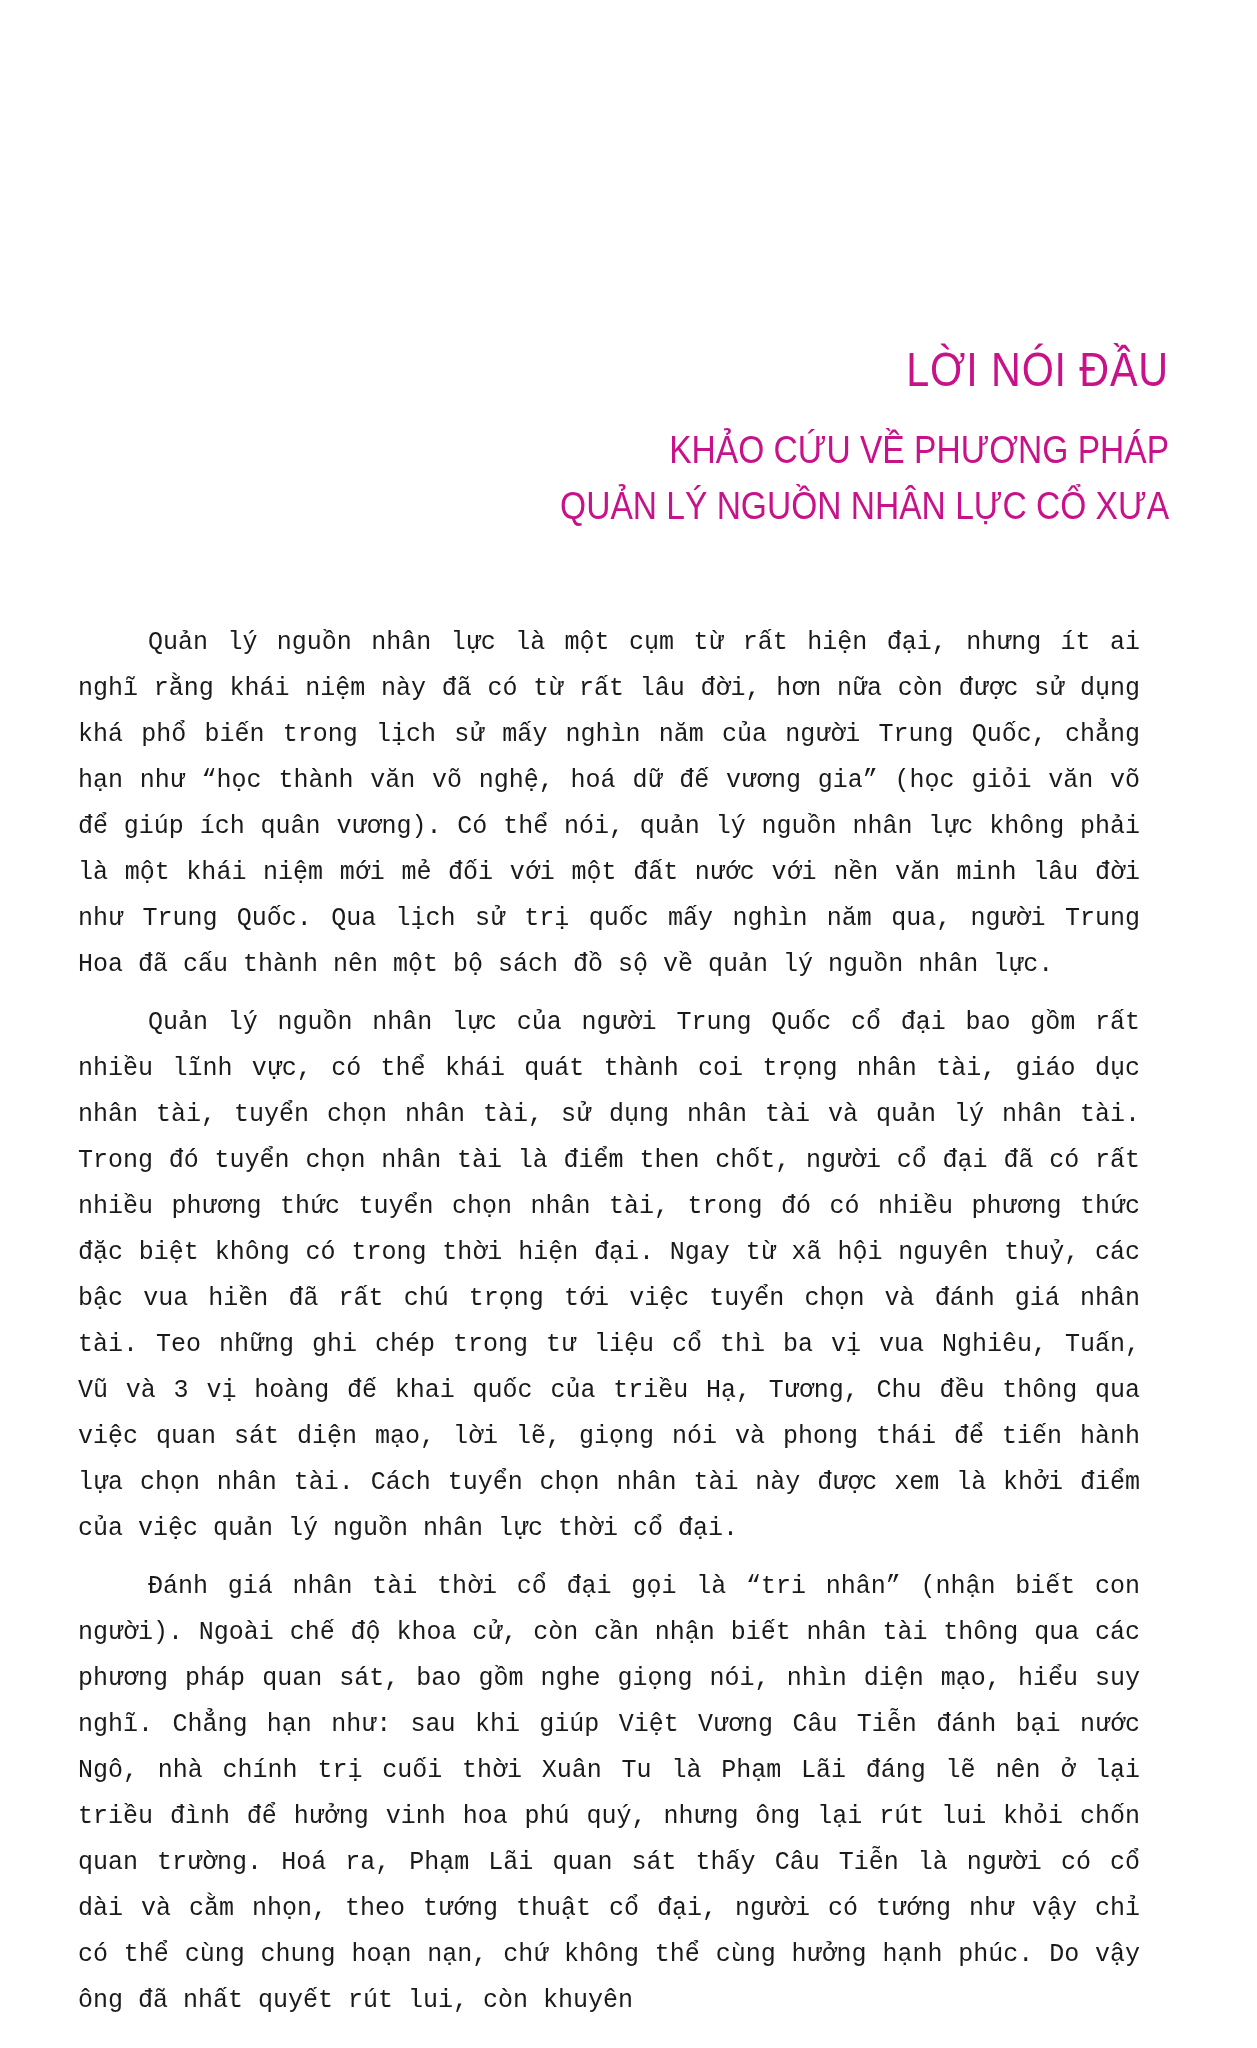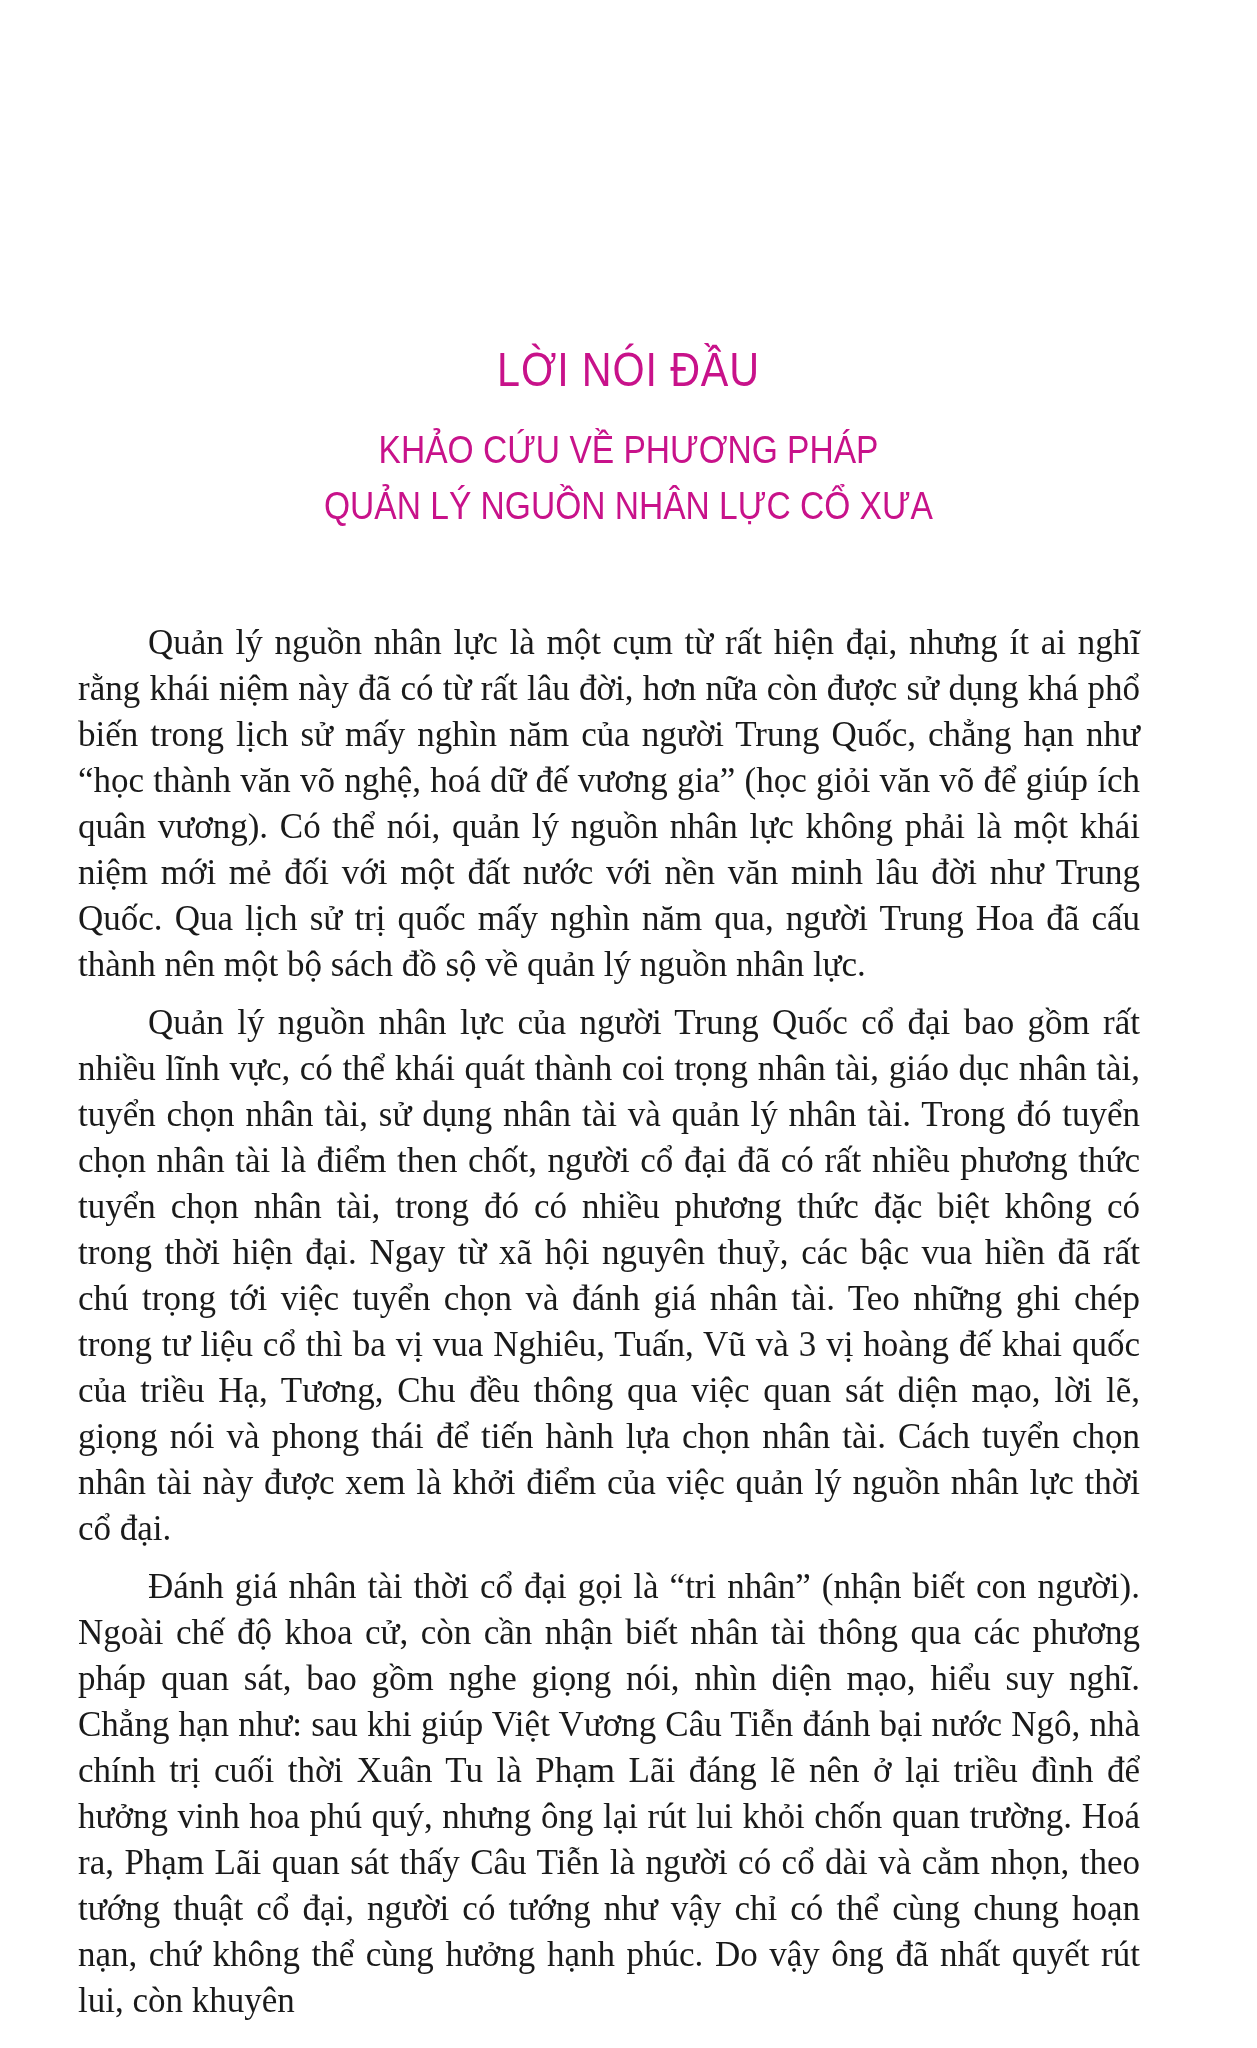--- a/index.html
+++ b/index.html
@@ -11,37 +11,37 @@
     color: #1a1a1a;
   }
   .ghost {
     position: absolute; left: 140px; width: 1000px;
     color: #ececec; font-size: 30px; line-height: 46px;
     font-family: "Liberation Serif", serif;
     white-space: nowrap; overflow: hidden;
   }
   .heading-block {
     position: absolute; left: 0; width: 1257px; top: 340px;
-    text-align: center;
+    text-align: right;
     font-family: "Liberation Sans", "DejaVu Sans", sans-serif;
     color: #c8128a;
   }
   .h-title {
     font-size: 48px; font-weight: normal; letter-spacing: 1px;
     line-height: 60px; margin: 0;
     transform: scaleX(0.86);
   }
   .h-sub {
     font-size: 39px; font-weight: normal; line-height: 56px;
     margin: 0; transform: scaleX(0.86);
   }
   .h-sub.first { margin-top: 22px; }
   .content {
     position: absolute; left: 78px; top: 620px; width: 1062px;
-    font-size: 35px; line-height: 46px; text-align: justify;
+    font-size: 25px; line-height: 46px; text-align: justify; font-family: Liberation Mono, monospace;
   }
   .content p { margin: 0 0 12px 0; text-indent: 70px; }
 </style>
 </head>
 <body>
 
 <div class="ghost" style="top:70px;"></div>
 
 <div class="heading-block">
   <h1 class="h-title">LỜI NÓI ĐẦU</h1>

